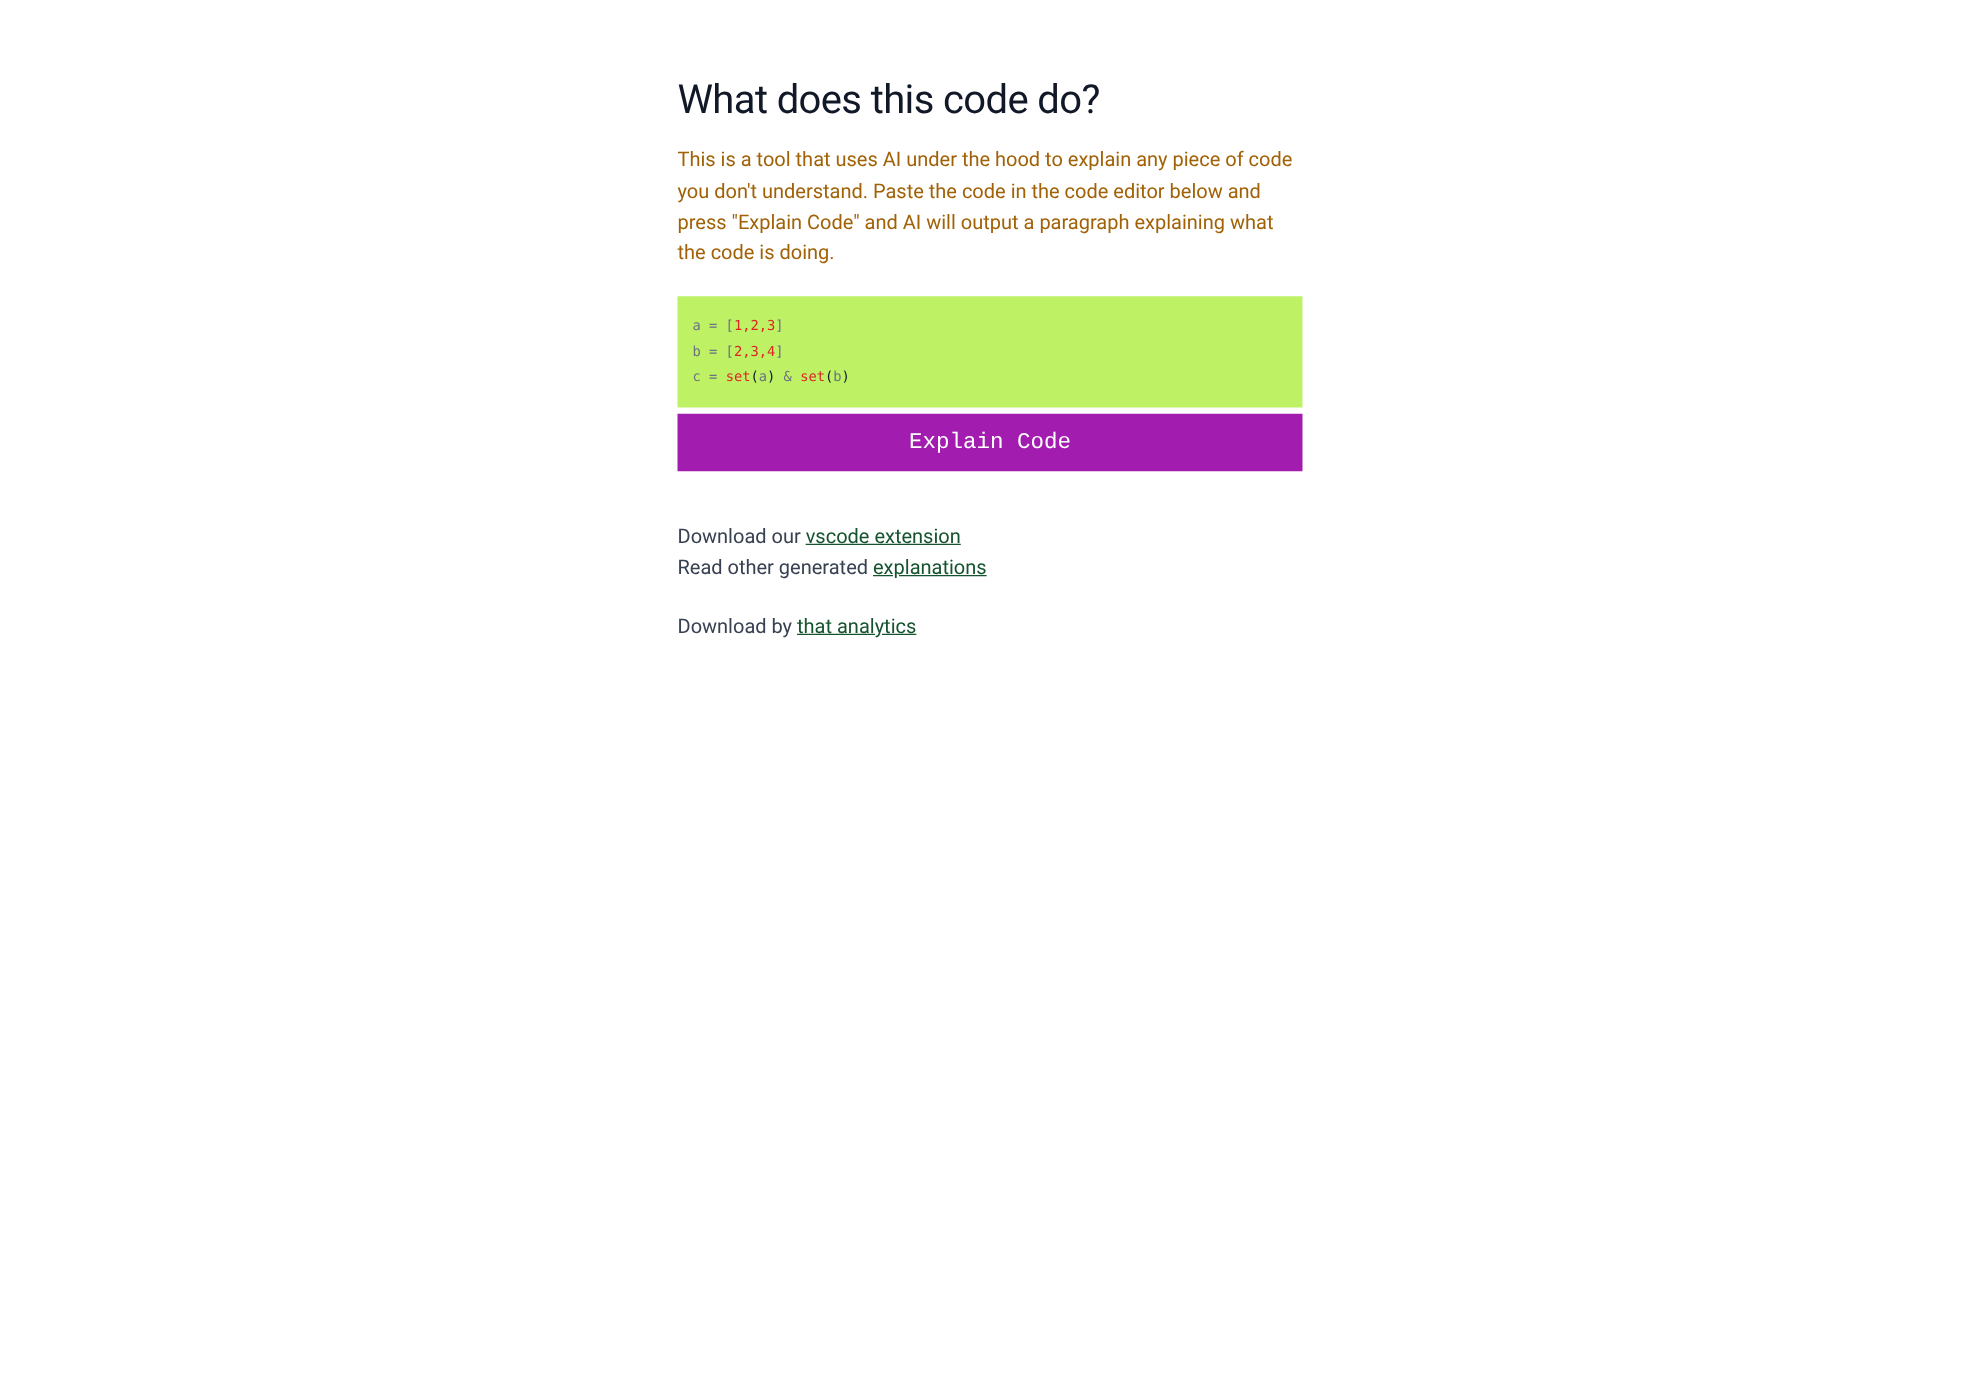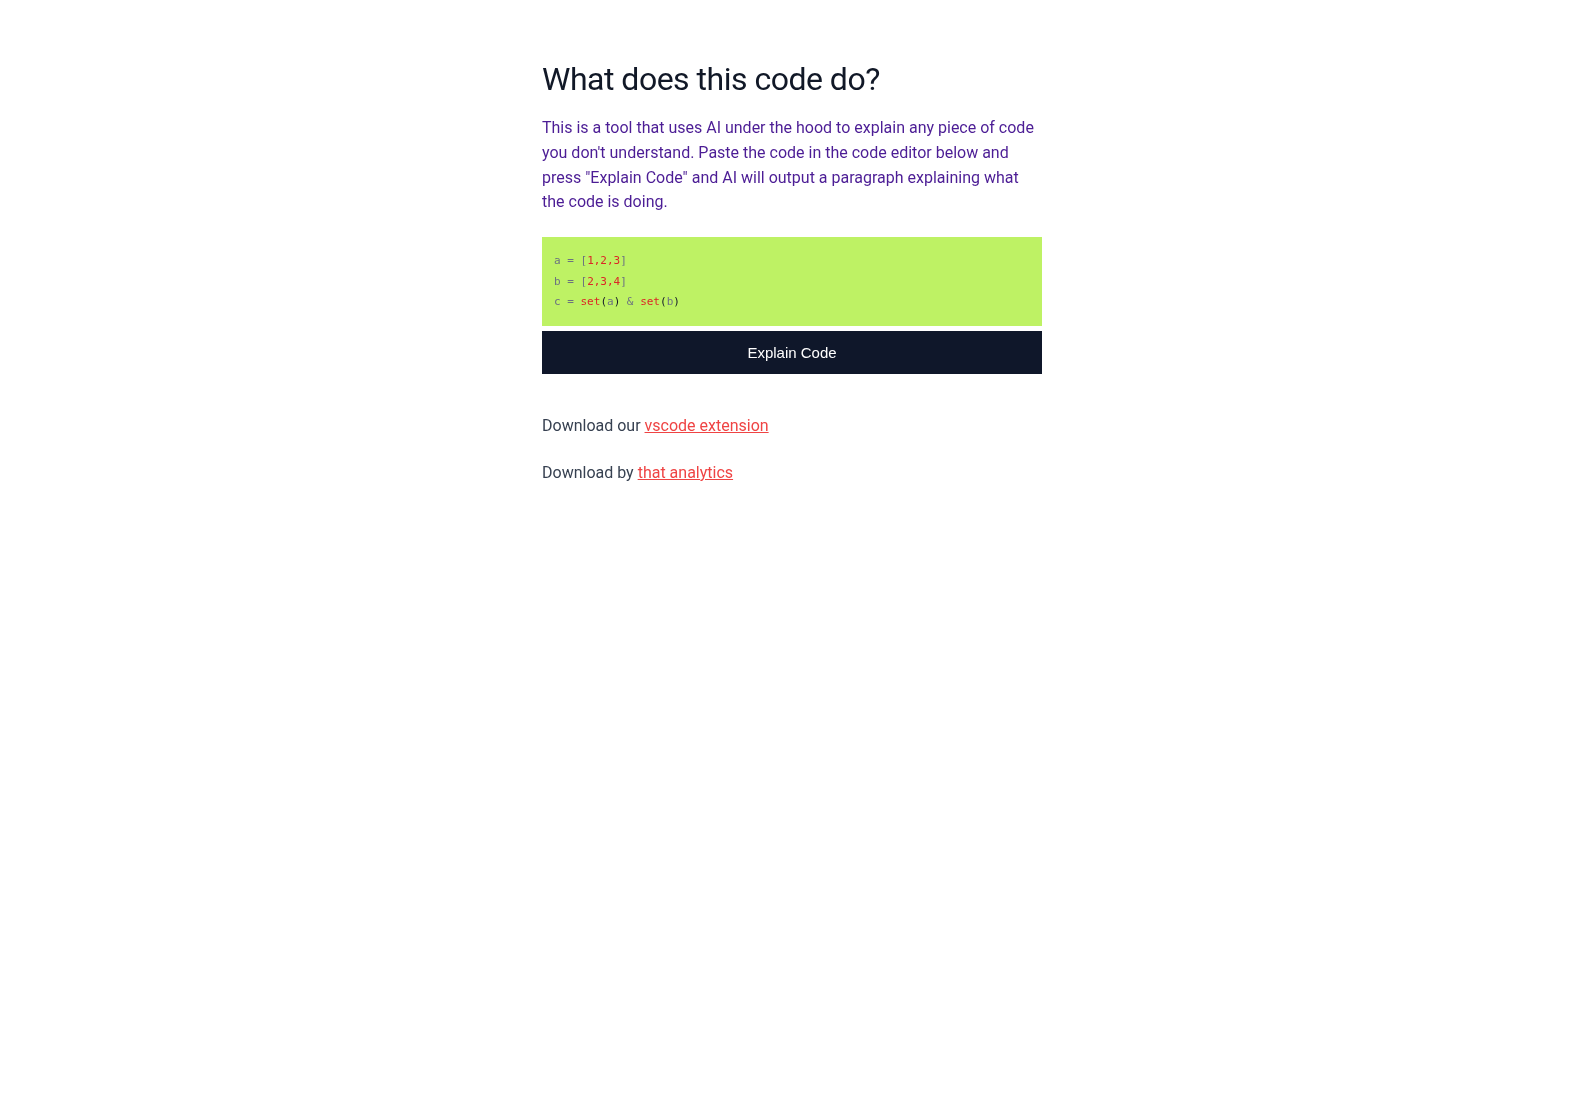--- a/index.html
+++ b/index.html
@@ -26,21 +26,21 @@
       font-size: 32px;
       font-weight: 400;
       color: #111827;
       margin-bottom: 18px;
       letter-spacing: -0.5px;
     }
     
     .description {
       font-size: 16px;
       line-height: 1.55;
-      color: #4c1d95;
+      color: #a16207;
       margin-bottom: 22px;
     }
     
     .code-editor {
       background: #bef264;
       padding: 14px 12px;
       font-family: "Menlo", "Monaco", "Consolas", monospace;
       font-size: 11px;
       line-height: 1.85;
       color: #6b7280;
@@ -48,64 +48,67 @@
       overflow: hidden;
     }
     
     .code-editor .num { color: #dc2626; }
     .code-editor .fn { color: #dc2626; }
     .code-editor .paren { color: #111827; }
     
     .explain-button {
       display: block;
       width: 100%;
-      background: #0f172a;
+      background: #a21caf;
       color: #ffffff;
       border: none;
       padding: 13px 20px;
-      font-size: 15px;
+      font-size: 18px;
       font-weight: 400;
       cursor: pointer;
       margin-top: 5px;
       margin-bottom: 40px;
-      font-family: Liberation Sans, sans-serif;
+      font-family: Liberation Mono, monospace;
     }
     
     .info-block {
       margin-bottom: 22px;
     }
     
     .info-line {
       font-size: 16px;
       line-height: 1.55;
       color: #374151;
     }
     
     a {
-      color: #ef4444;
+      color: #14532d;
     }
   </style>
 </head>
 <body>
 
 <div class="container">
   <h1>What does this code do?</h1>
 
   <p class="description">This is a tool that uses AI under the hood to explain any piece of code you don't understand. Paste the code in the code editor below and press "Explain Code" and AI will output a paragraph explaining what the code is doing.</p>
 
   <div class="code-editor"><span>a = [</span><span class="num">1,2,3</span><span>]</span>
 <span>b = [</span><span class="num">2,3,4</span><span>]</span>
 <span>c = </span><span class="fn">set</span><span class="paren">(</span><span>a</span><span class="paren">)</span><span> &amp; </span><span class="fn">set</span><span class="paren">(</span><span>b</span><span class="paren">)</span></div>
 
   <button class="explain-button">Explain Code</button>
 
   <div class="info-block">
     <div class="info-line">
       <span>Download our </span><a href="#">vscode extension</a>
     </div>
+    <div class="info-line">
+      <span>Read other generated </span><a href="#">explanations</a>
+    </div>
   </div>
 
   <div class="info-block">
     <div class="info-line">
       <span>Download by </span><a href="#">that analytics</a>
     </div>
   </div>
 </div>
 
 </body></html>

